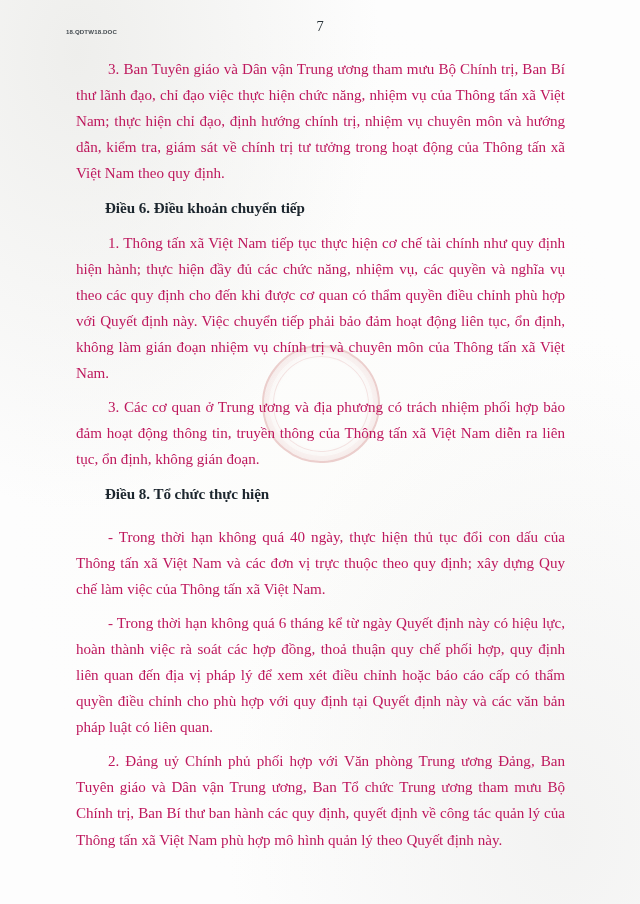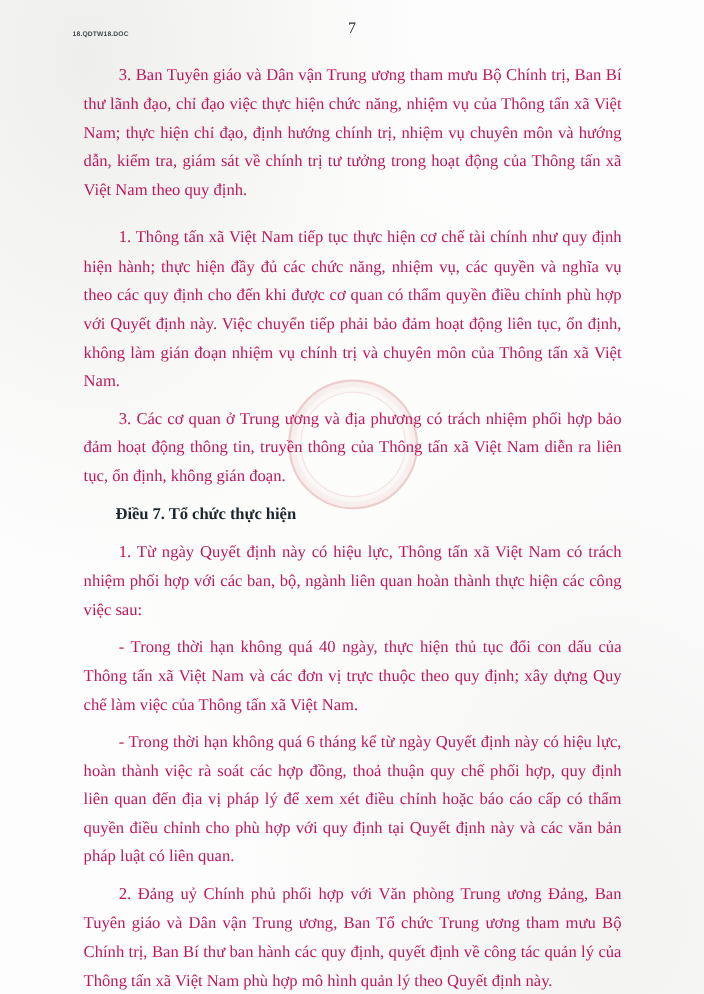--- a/index.html
+++ b/index.html
@@ -139,36 +139,36 @@
     <div class="doc-code">18.QDTW18.DOC</div>
     <div class="page-number">7</div>
   </div>
 
   <div class="content">
 
     <p class="para">3. Ban Tuyên giáo và Dân vận Trung ương tham mưu Bộ Chính trị, Ban Bí thư lãnh đạo, chỉ đạo việc thực hiện chức năng, nhiệm vụ của Thông tấn xã Việt Nam; thực hiện chỉ đạo, định hướng chính trị, nhiệm vụ chuyên môn và hướng dẫn, kiểm tra, giám sát về chính trị tư tưởng trong hoạt động của Thông tấn xã Việt Nam theo quy định.</p>
 
     <div class="sp-head-before"></div>
 
+    <h2 class="heading">Điều 6. Điều khoản chuyển tiếp</h2>
 
     <div class="sp-head-after"></div>
 
     <p class="para">1. Thông tấn xã Việt Nam tiếp tục thực hiện cơ chế tài chính như quy định hiện hành; thực hiện đầy đủ các chức năng, nhiệm vụ, các quyền và nghĩa vụ theo các quy định cho đến khi được cơ quan có thẩm quyền điều chỉnh phù hợp với Quyết định này. Việc chuyển tiếp phải bảo đảm hoạt động liên tục, ổn định, không làm gián đoạn nhiệm vụ chính trị và chuyên môn của Thông tấn xã Việt Nam.</p>
 
     <div class="sp-para"></div>
 
     <p class="para">3. Các cơ quan ở Trung ương và địa phương có trách nhiệm phối hợp bảo đảm hoạt động thông tin, truyền thông của Thông tấn xã Việt Nam diễn ra liên tục, ổn định, không gián đoạn.</p>
 
     <div class="sp-head-before"></div>
 
-    <h2 class="heading">Điều 7. Tổ chức thực hiện</h2>
+    <h2 class="heading">Điều 8. Tổ chức thực hiện</h2>
 
     <div class="sp-head-after"></div>
 
-    <p class="para">1. Từ ngày Quyết định này có hiệu lực, Thông tấn xã Việt Nam có trách nhiệm phối hợp với các ban, bộ, ngành liên quan hoàn thành thực hiện các công việc sau:</p>
 
     <div class="sp-para"></div>
 
     <p class="para bullet">- Trong thời hạn không quá 40 ngày, thực hiện thủ tục đổi con dấu của Thông tấn xã Việt Nam và các đơn vị trực thuộc theo quy định; xây dựng Quy chế làm việc của Thông tấn xã Việt Nam.</p>
 
     <div class="sp-para"></div>
 
     <p class="para bullet">- Trong thời hạn không quá 6 tháng kể từ ngày Quyết định này có hiệu lực, hoàn thành việc rà soát các hợp đồng, thoả thuận quy chế phối hợp, quy định liên quan đến địa vị pháp lý để xem xét điều chỉnh hoặc báo cáo cấp có thẩm quyền điều chỉnh cho phù hợp với quy định tại Quyết định này và các văn bản pháp luật có liên quan.</p>
 
     <div class="sp-para"></div>

